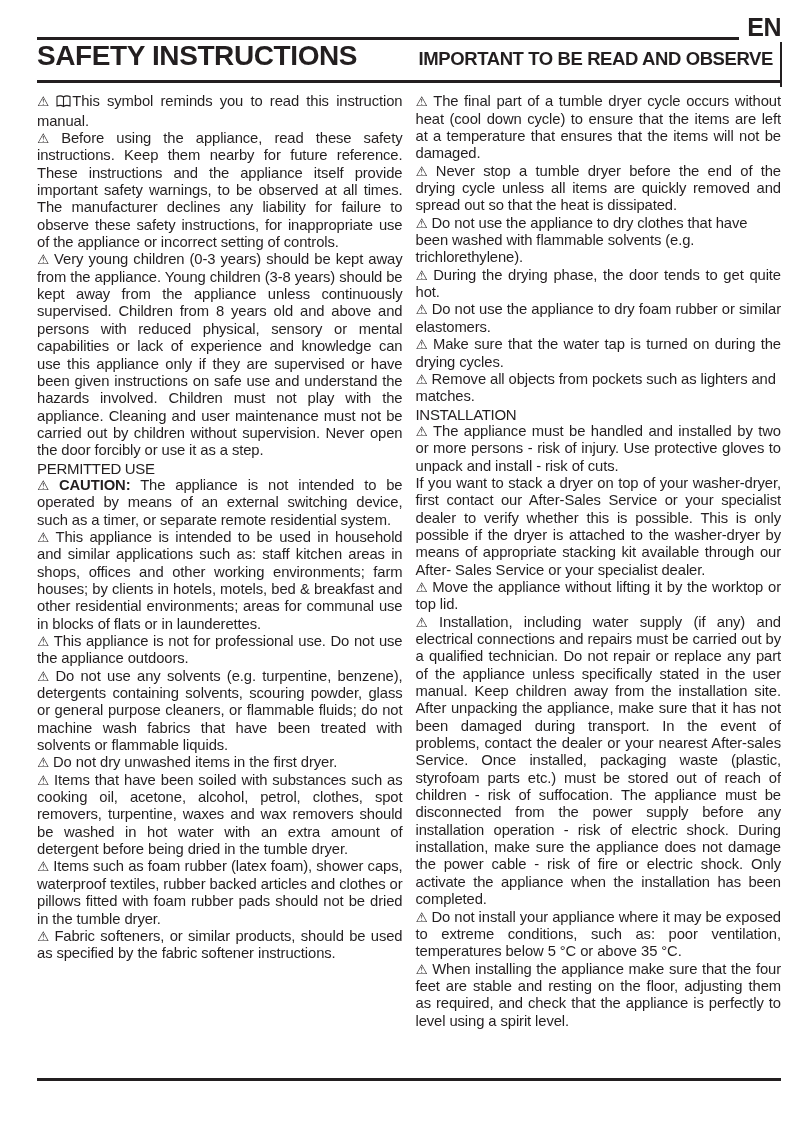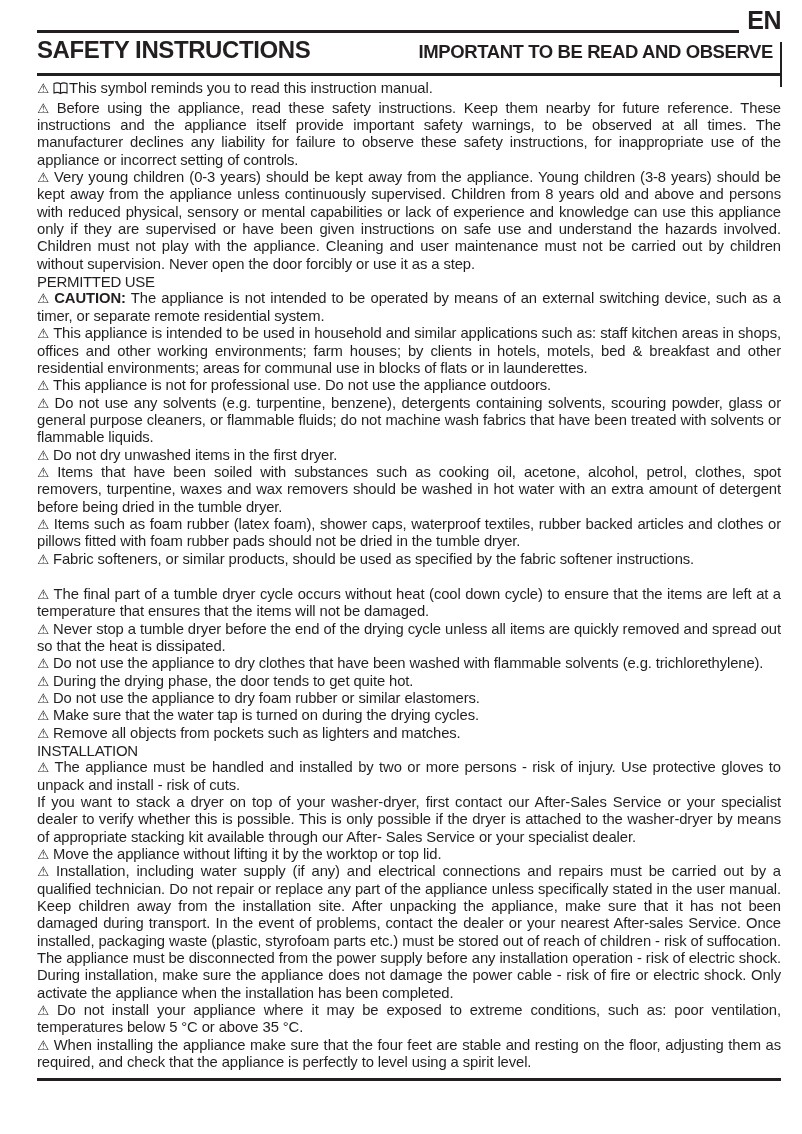--- a/index.html
+++ b/index.html
@@ -1,28 +1,28 @@
 <!DOCTYPE html>
 <html><head>
 <meta charset="utf-8">
 <style>
   html,body{margin:0;padding:0;background:#ffffff;}
   body{width:802px;height:1134px;overflow:hidden;
        font-family:"Liberation Sans","DejaVu Sans",sans-serif;color:#231f20;}
   .page{position:relative;width:802px;height:1134px;box-sizing:border-box;
-        padding:0 21px 0 37px;background:#fff;}
+        padding:7px 21px 0 37px;background:#fff;}
   .top-row{display:flex;align-items:flex-start;}
   .top-rule{flex:1;height:3px;background:#231f20;margin-top:30px;}
   .lang{font-size:25px;font-weight:bold;margin:8px 0 0 8px;line-height:1;letter-spacing:-0.5px;}
   .header-row{display:flex;justify-content:space-between;align-items:baseline;margin-top:1px;}
-  .title-left{font-size:24px;font-weight:bold;margin:0;letter-spacing:-0.4px;line-height:1.1;}
+  .title-left{font-size:28px;font-weight:bold;margin:0;letter-spacing:-0.4px;line-height:1.1;}
   .title-right{font-size:18.5px;font-weight:bold;margin:8px;letter-spacing:-0.4px;line-height:1.1;}
   .header-rule{height:3px;background:#231f20;margin-top:3px;}
   .edge-mark{position:absolute;right:20px;top:42px;width:2px;height:45px;background:#231f20;}
-  .columns{display:flex;gap:13px;margin-top:4px;height:998px;overflow:hidden;flex-direction:column;}
+  .columns{display:flex;gap:13px;margin-top:10px;height:998px;overflow:hidden;}
   .col{flex:1;min-width:0;}
   .col p{margin:0;text-align:justify;font-size:14.8px;line-height:17.35px;letter-spacing:-0.1px;}
   .col h3{margin:0;font-size:15px;line-height:17.35px;letter-spacing:-0.3px;font-weight:normal;}
   .warn-icon{font-family:"DejaVu Sans",sans-serif;font-size:13.5px;padding-right:4px;}
   .book-icon{display:inline-block;vertical-align:-2px;padding-right:1px;}
   .bottom-rule{position:absolute;left:37px;right:21px;top:1078px;height:3px;background:#231f20;}
 </style>
 </head>
 <body>
 

